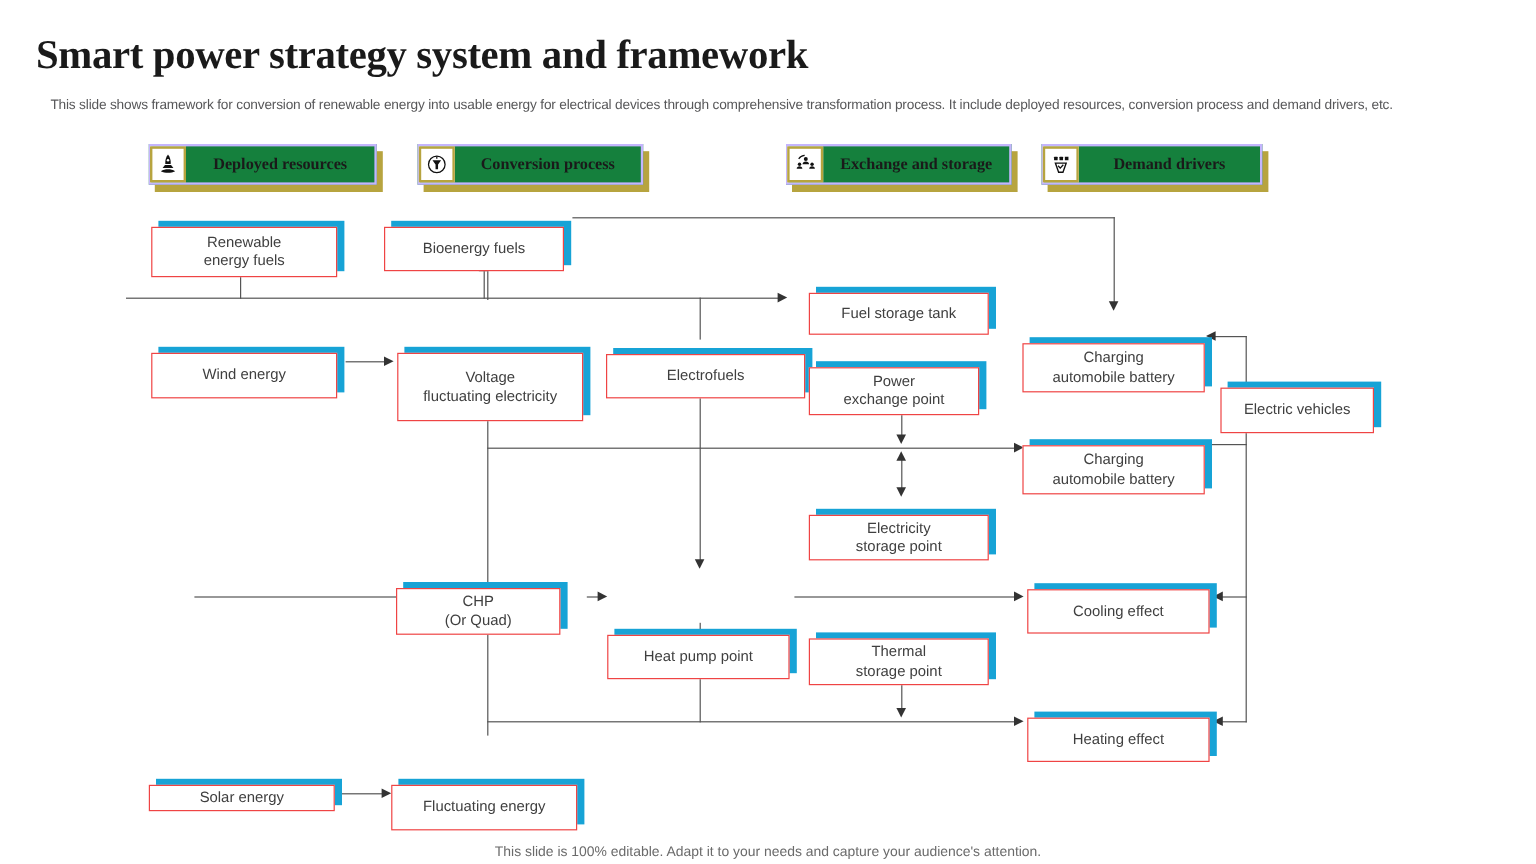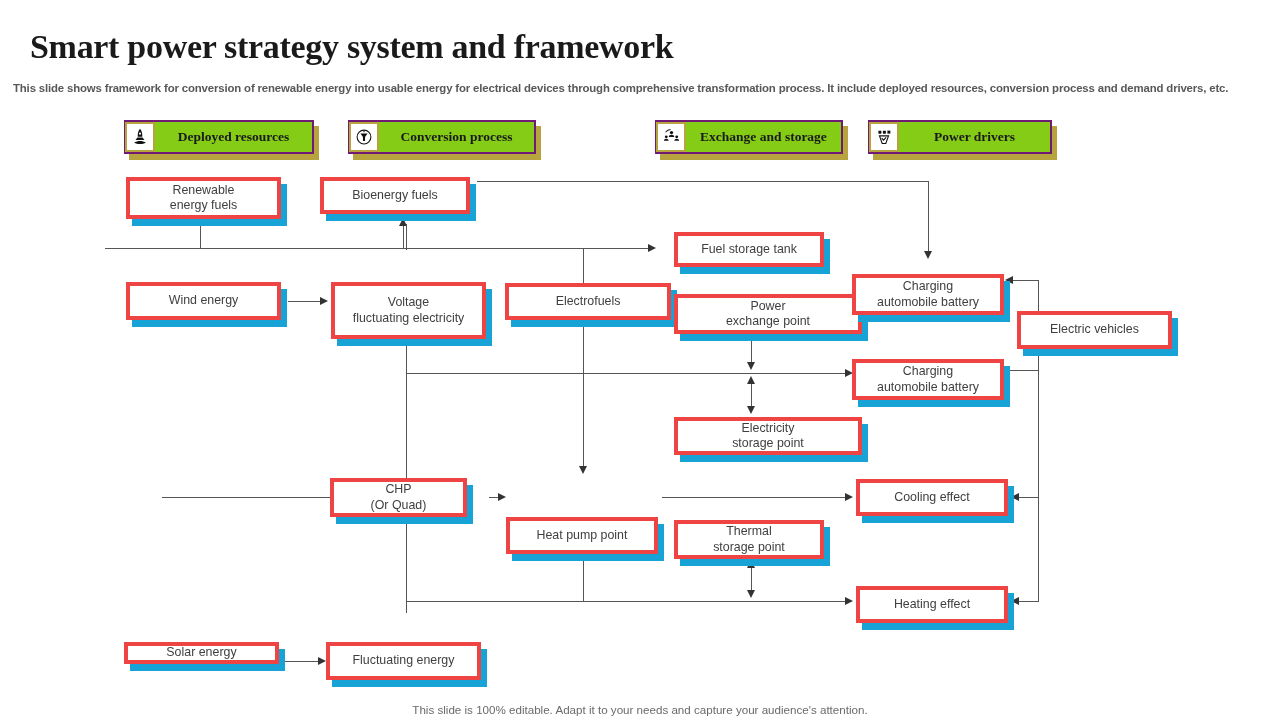--- a/index.html
+++ b/index.html
@@ -11,61 +11,60 @@
   .slide{position:absolute;inset:0;}
 
   
   .title{
     position:absolute;left:30px;top:28px;
     font-family:"Liberation Serif", serif;
     font-weight:bold;font-size:34px;letter-spacing:-0.3px;
     color:#1a1a1a;white-space:nowrap;
   }
   .subtitle{
-    position:absolute;left:13px;top:82px;width:1225px;
+    position:absolute;left:42px;top:82px;width:1225px;
     font-size:11.4px;color:#58585a;white-space:nowrap;
     letter-spacing:-0.15px;
-    font-weight:bold;
   }
   .footer{
     position:absolute;left:0;top:703px;width:1280px;text-align:center;
     font-size:11.6px;color:#6a6a6a;
   }
 
   
   .badge{position:absolute;height:34px;}
   .badge .shadow{
     position:absolute;left:5px;top:6px;width:100%;height:34px;
     background:#b7a43f;
   }
   .badge .body{
     position:absolute;left:0;top:0;height:34px;width:100%;
-    background:#84cc16;border:2px solid #701a75;
+    background:#15803d;border:2px solid #c4b5fd;
     box-sizing:border-box;display:flex;align-items:center;
   }
   .badge .iconbox{
     width:30px;height:30px;margin-left:-1px;margin-top:-1px;
     border:2px solid #b7a43f;background:#fff;box-sizing:border-box;
     display:flex;align-items:center;justify-content:center;flex:0 0 auto;
   }
   .badge .blabel{
     font-family:"Liberation Serif", serif;
     font-weight:bold;font-size:13.5px;color:#1a1a1a;
     flex:1;text-align:center;padding:0 6px;white-space:nowrap;
   }
 
   
   .box{position:absolute;}
   .box .sh{
     position:absolute;left:6px;top:7px;width:100%;height:100%;
     background:#17a3d6;
   }
   .box .bd{
-    position:absolute;left:0;top:0;width:100%;height:100%;
-    background:#ffffff;border:4px solid #ef4444;box-sizing:border-box;
+    position:absolute;left:0;top:12px;width:100%;height:100%;
+    background:#ffffff;border:1px solid #ef4444;box-sizing:border-box;
     display:flex;align-items:center;justify-content:center;
     text-align:center;font-size:12.4px;color:#3f3f3f;line-height:1.25;
     white-space:pre-line;
   }
 
   
   .ln{position:absolute;background:#555555;}
   .h{height:1px;}
   .v{width:1px;}
   .arw{position:absolute;width:0;height:0;}
@@ -134,21 +133,21 @@
     <div class="body">
       <div class="iconbox">
         <svg width="18" height="18" viewBox="0 0 24 24" fill="#111">
           <rect x="4.5" y="3.5" width="4" height="4" rx="0.6"></rect>
           <rect x="10.5" y="3.5" width="4" height="4" rx="0.6"></rect>
           <path d="M16.5 3.5h4v4h-4z"></path>
           <path d="M6 10.5h12l-3.6 10.2H9.6z" fill="none" stroke="#111" stroke-width="1.5"></path>
           <path d="M9 13.5l2.4 2.6 3.4-3.7" fill="none" stroke="#111" stroke-width="1.5"></path>
         </svg>
       </div>
-      <div class="blabel">Power drivers</div>
+      <div class="blabel">Demand drivers</div>
     </div>
   </div>
 
   <div class="ln h" style="left:105px;top:248px;width:545px;"></div>
   <div class="arw ar" style="left:648px;top:243.5px;"></div>
 
   <div class="ln v" style="left:200px;top:220px;height:29px;"></div>
 
   <div class="ln v" style="left:403px;top:224px;height:25px;"></div>
   <div class="arw au" style="left:398.5px;top:218px;"></div>
@@ -237,44 +236,44 @@
     <div class="sh"></div>
     <div class="bd">Voltage
 fluctuating electricity</div>
   </div>
 
   <div class="box" style="left:505px;top:283px;width:166px;height:37px;">
     <div class="sh"></div>
     <div class="bd">Electrofuels</div>
   </div>
 
-  <div class="box" style="left:674px;top:294px;width:142px;height:40px;padding-left:46px;">
+  <div class="box" style="left:674px;top:294px;width:142px;height:40px;">
     <div class="sh"></div>
     <div class="bd">Power
 exchange point</div>
   </div>
 
   <div class="box" style="left:852px;top:274px;width:152px;height:41px;">
     <div class="sh"></div>
     <div class="bd">Charging
 automobile battery</div>
   </div>
 
-  <div class="box" style="left:1017px;top:311px;width:155px;height:38px;border-radius:19px;">
+  <div class="box" style="left:1017px;top:311px;width:128px;height:38px;border-radius:19px;">
     <div class="sh"></div>
     <div class="bd">Electric vehicles</div>
   </div>
 
   <div class="box" style="left:852px;top:359px;width:152px;height:41px;">
     <div class="sh"></div>
     <div class="bd">Charging
 automobile battery</div>
   </div>
 
-  <div class="box" style="left:674px;top:417px;width:150px;height:38px;padding-left:38px;">
+  <div class="box" style="left:674px;top:417px;width:150px;height:38px;">
     <div class="sh"></div>
     <div class="bd">Electricity
 storage point</div>
   </div>
 
   <div class="box" style="left:330px;top:478px;width:137px;height:39px;">
     <div class="sh"></div>
     <div class="bd">CHP
 (Or Quad)</div>
   </div>

